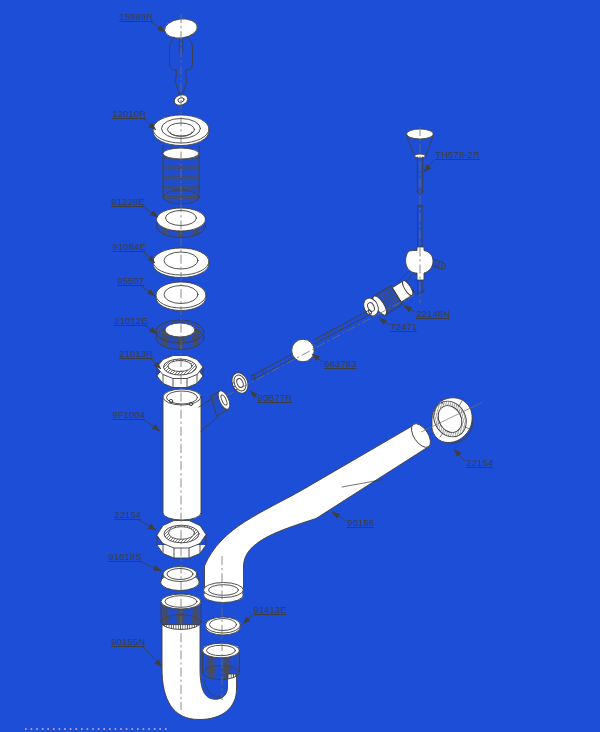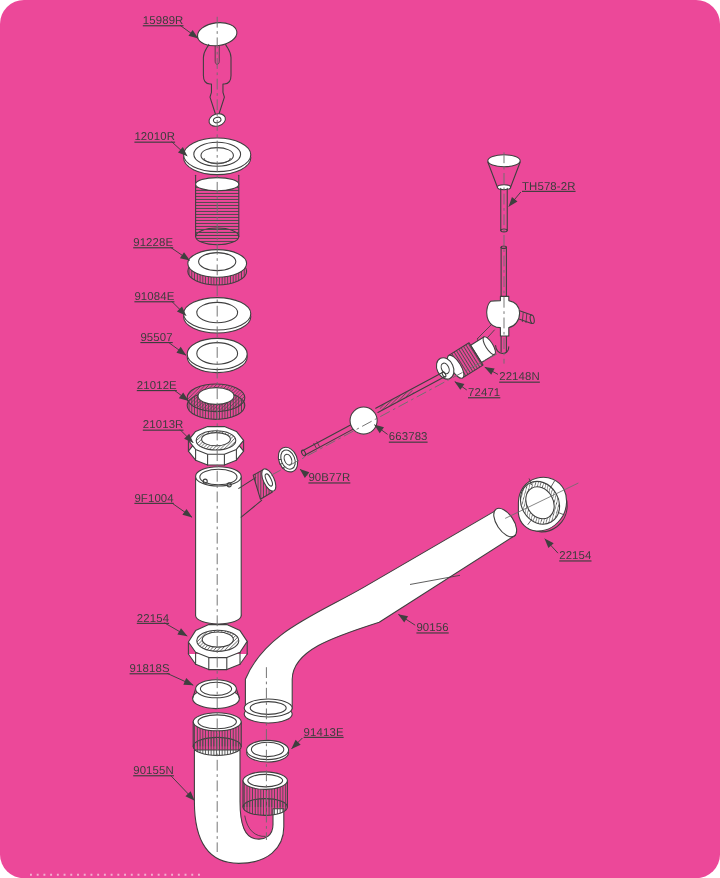--- a/index.html
+++ b/index.html
@@ -1,16 +1,16 @@
 <!DOCTYPE html>
 <html><head>
 <meta charset="utf-8">
 <style>
   html,body{margin:0;padding:0;background:#ffffff;}
-  .stage{position:relative;width:600px;height:732px;background:#ec4899;overflow:hidden;border-radius:20px;}
+  .stage{position:relative;width:600px;height:732px;background:#1d4ed8;overflow:hidden;}
   svg{display:block;}
   .s{stroke:#3f3f3f;stroke-width:.9;fill:none;stroke-linecap:round;stroke-linejoin:round;}
   .w{fill:#ffffff;}
   .k{fill:url(#knv);}
   .t{fill:url(#thr);}
   .h{fill:url(#hat);}
   .thin{stroke-width:.7;}
   .cl{stroke:#6f6f6f;stroke-width:.8;fill:none;stroke-dasharray:9 3 2.2 3;}
   .axis{stroke:#6f6f6f;stroke-width:.7;fill:none;}
   .leader{stroke:#3f3f3f;stroke-width:.8;fill:none;}

